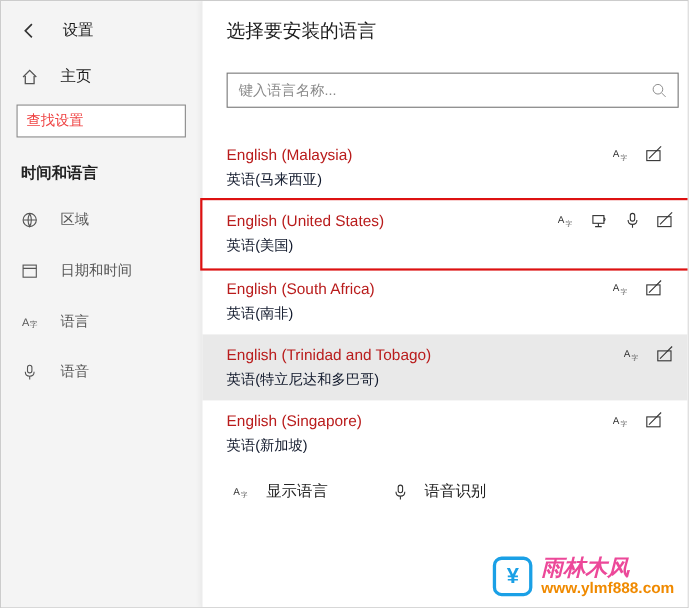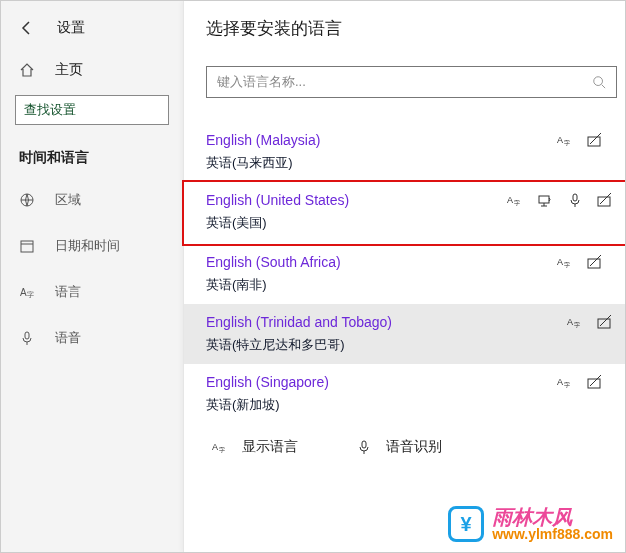--- a/index.html
+++ b/index.html
@@ -41,21 +41,21 @@
   }
   .home-row .nicon { margin-right: 20px; font-size: 15px; color: #555;}
   .search-box {
     margin: 6px 14px 14px 14px;
     background: #fff;
     border: 1px solid #888;
     height: 30px;
     display: flex;
     align-items: center;
     padding: 0 8px;
-    color: #14532d;
+    color: #ef4444;
   }
   .section-title {
     padding: 10px 18px;
     font-size: 14px;
     font-weight: 600;
     color: #222;
   }
   .nav-item {
     display: flex;
     align-items: center;
@@ -93,21 +93,21 @@
   .lang-search .sicon { margin-left: auto; color: #888; font-size: 14px;}
   .lang-list {
     display: flex;
     flex-direction: column;
   }
   .lang-item {
     padding: 10px 0 10px 0;
     position: relative;
     cursor: pointer;
   }
-  .lang-item .primary { font-size: 14px; color: #6d28d9; }
+  .lang-item .primary { font-size: 14px; color: #b91c1c; }
   .lang-item .secondary { font-size: 13px; color: #0f172a; margin-top: 6px;}
   .lang-item.selected { background: #e9e9e9; margin: 0 -10px 0 -22px; padding-left: 22px; padding-right:20px; }
   .lang-item.highlight { border: 2px solid #d11; margin: -2px -12px -2px -24px; padding: 10px 10px 12px 22px; }
   .feat-icons {
     position: absolute;
     right: 14px; top: 10px;
     display: flex;
     gap: 14px;
     font-size: 14px;
     color: #333;

